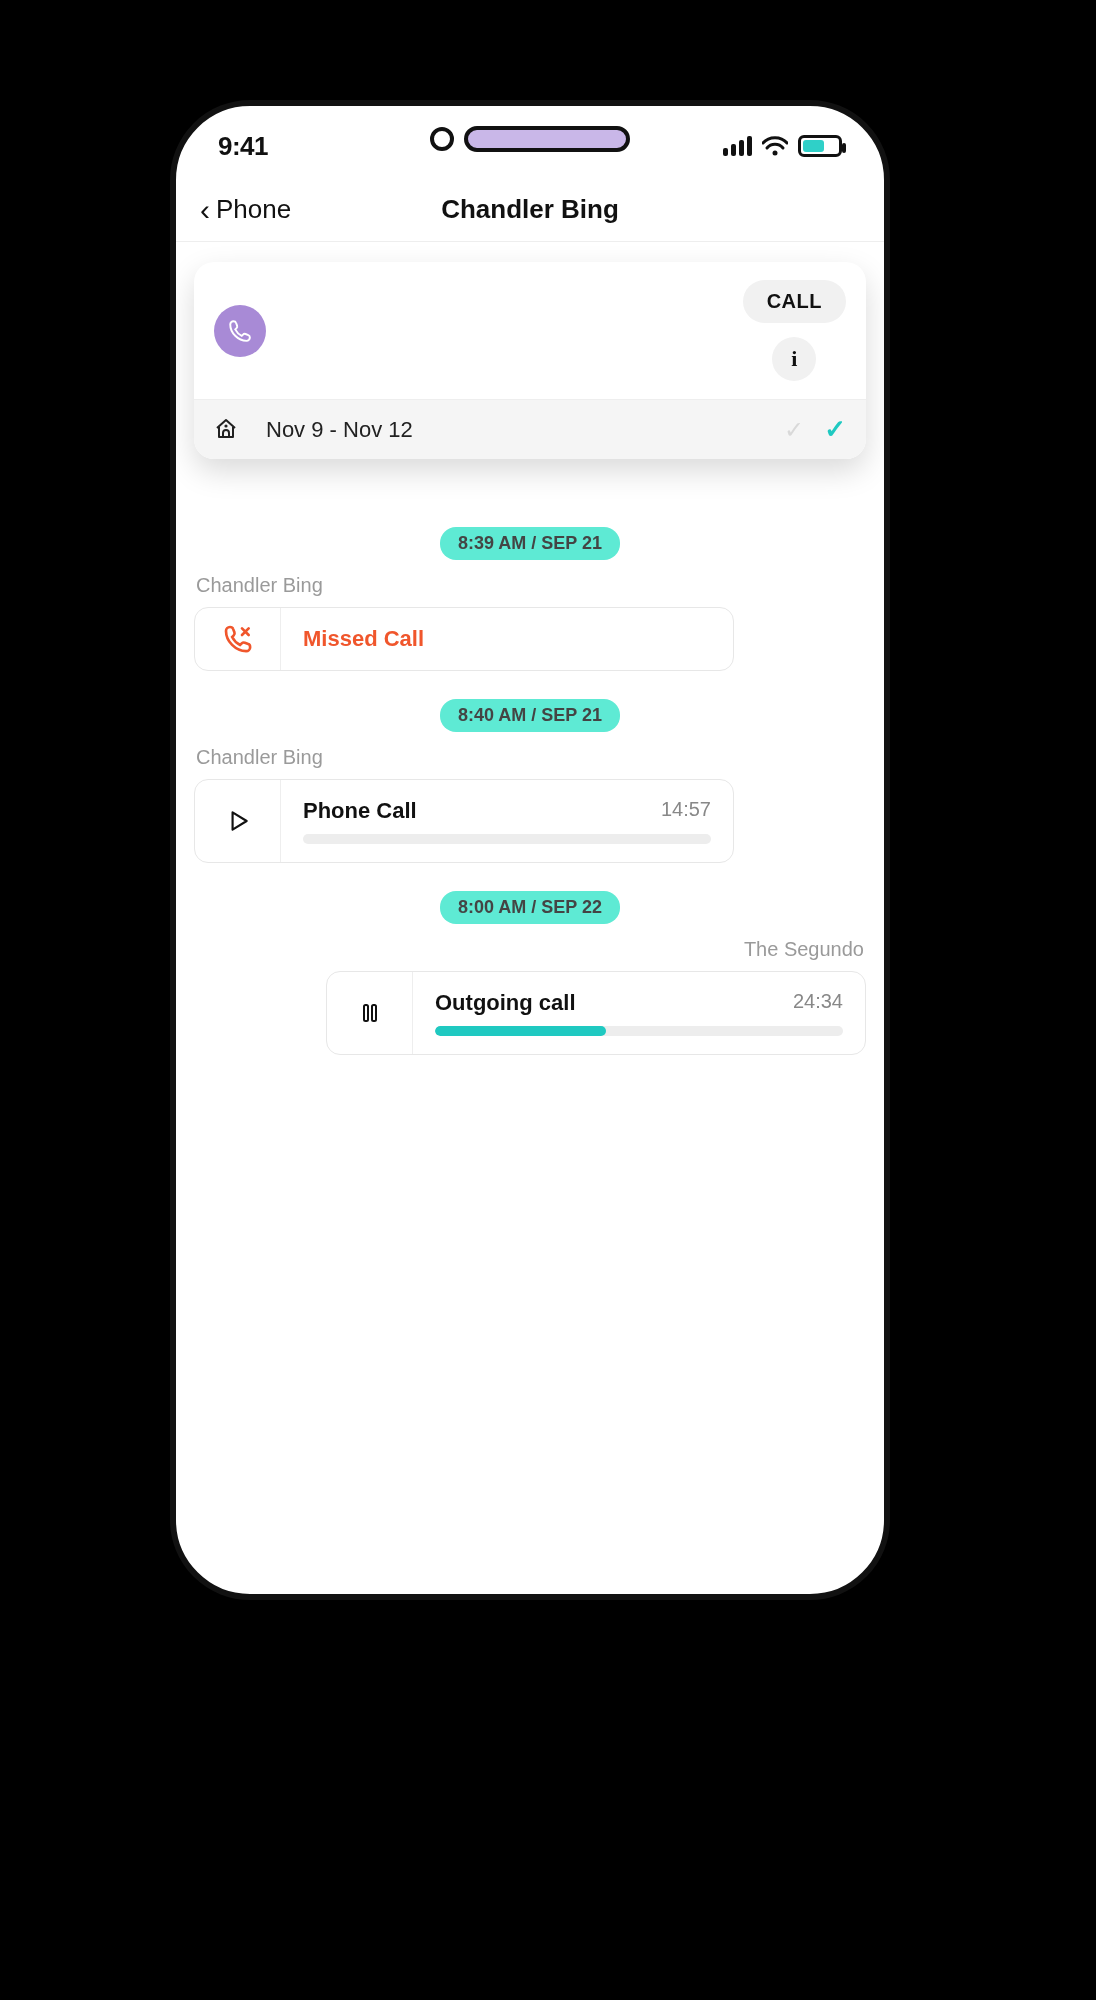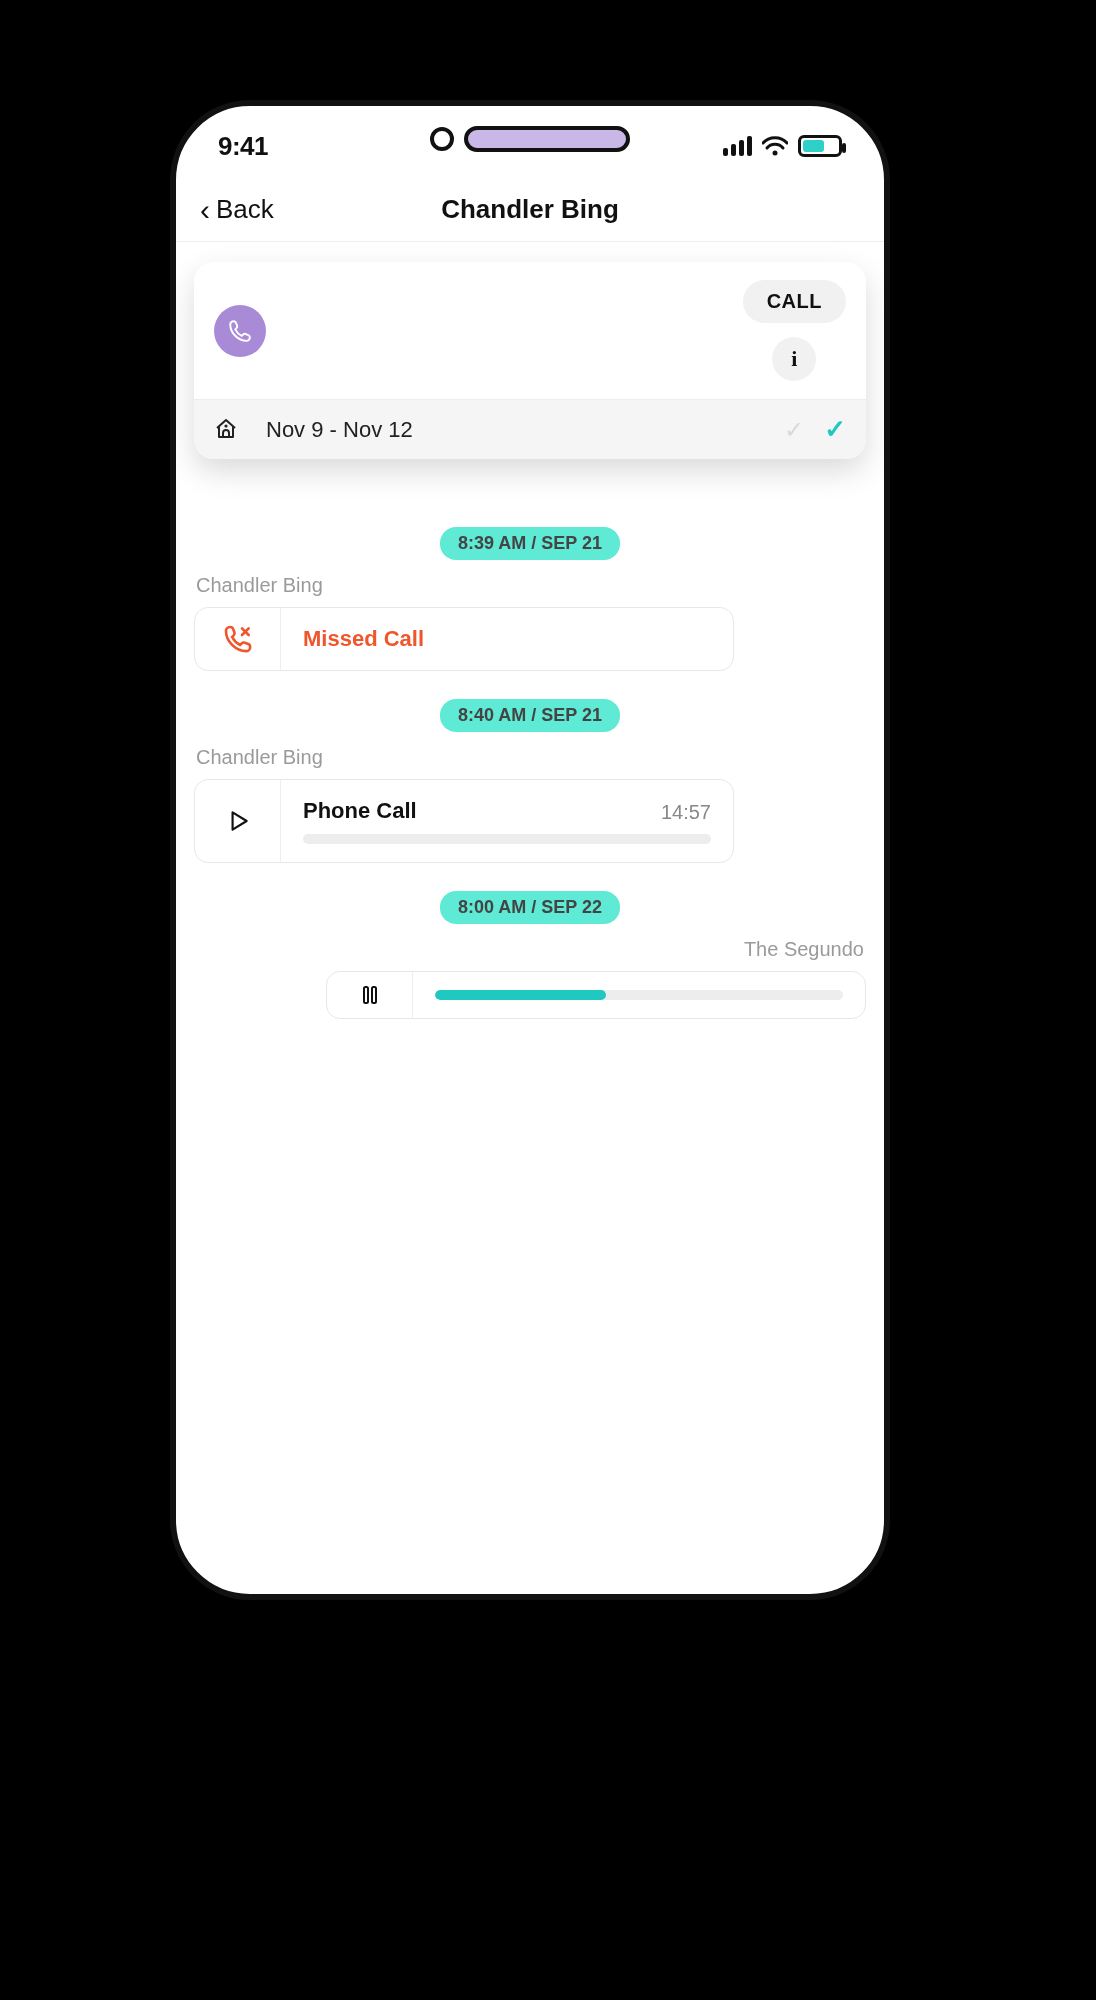--- a/index.html
+++ b/index.html
@@ -167,21 +167,21 @@
     border:1px solid #e7e7e7; border-radius: 14px;
     display:flex; align-items:stretch; overflow:hidden; background:#fff;
   }
   .call-card.left { width: 540px; margin-left:0; }
   .call-card.right { width: 540px; margin-left:auto; }
   .icon-cell {
     width: 86px; display:flex; align-items:center; justify-content:center;
     border-right:1px solid #eee;
   }
   .call-body { flex:1; padding: 18px 22px; display:flex; flex-direction:column; gap:10px; }
-  .call-row { display:flex; align-items:flex-end; justify-content:space-between; }
+  .call-row { display:flex; align-items:flex-start; justify-content:space-between; }
   .call-title { font-size:22px; font-weight:700; color:#111; }
   .call-title.missed { color:#f0562c; font-weight:700; }
   .call-duration { font-size:20px; color:#888; }
   .progress {
     height:10px; width:100%; background:#ededed; border-radius:5px; position:relative; overflow:hidden;
   }
   .progress-fill {
     position:absolute; left:0; top:0; bottom:0; background:#1fc9c1; border-radius:5px;
   }
   svg { display:block; }
@@ -215,21 +215,21 @@
           </div>
           <div class="battery">
             <div class="battery-fill"></div>
           </div>
         </div>
       </div>
 
       <div class="nav-bar">
         <div class="back-btn">
           <span class="back-chevron">‹</span>
-          <span>Back</span>
+          <span>Phone</span>
         </div>
         <div class="nav-title">Chandler Bing</div>
       </div>
 
       <div class="contact-card">
         <div class="contact-top">
           <div class="avatar">
             <svg viewBox="0 0 24 24" width="26" height="26">
               <path d="M6 3c1 0 2 .5 2.3 1.4l1 2.6c.3.8.1 1.7-.5 2.3l-1.2 1.2c1.3 2.6 3.4 4.7 6 6l1.2-1.2c.6-.6 1.5-.8 2.3-.5l2.6 1c.9.3 1.4 1.3 1.4 2.3 0 1.7-1.4 3-3 3C10.2 21 3 13.8 3 6c0-1.6 1.3-3 3-3z" fill="none" stroke="#fff" stroke-width="1.8"></path>
             </svg>
@@ -297,20 +297,24 @@
         <div class="time-pill">8:00 AM / SEP 22</div>
         <div class="sender-right">The Segundo</div>
         <div class="call-card right">
           <div class="icon-cell">
             <svg viewBox="0 0 24 24" width="24" height="24">
               <rect x="6" y="4" width="4" height="16" rx="1.5" fill="none" stroke="#111" stroke-width="2"></rect>
               <rect x="14" y="4" width="4" height="16" rx="1.5" fill="none" stroke="#111" stroke-width="2"></rect>
             </svg>
           </div>
           <div class="call-body">
+            <div class="call-row">
+              <div class="call-title">Outgoing call</div>
+              <div class="call-duration">24:34</div>
+            </div>
             <div class="progress">
               <div class="progress-fill" style="width:42%"></div>
             </div>
           </div>
         </div>
 
       </div>
 
     </div>
   </div>

